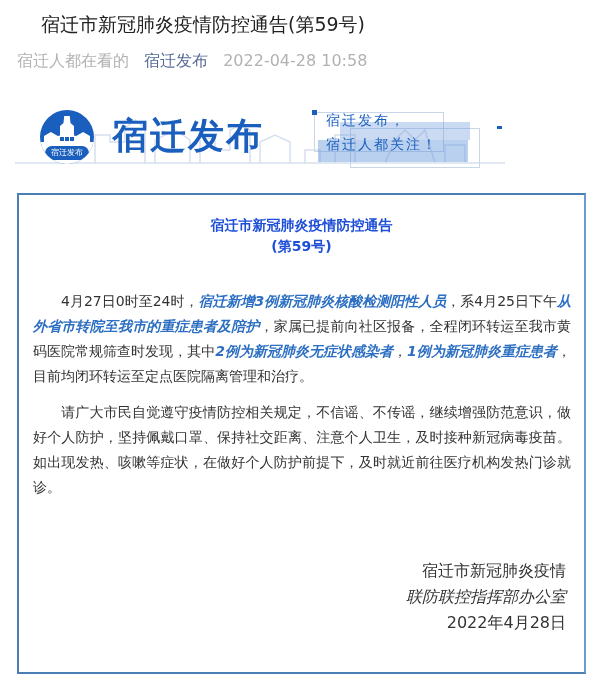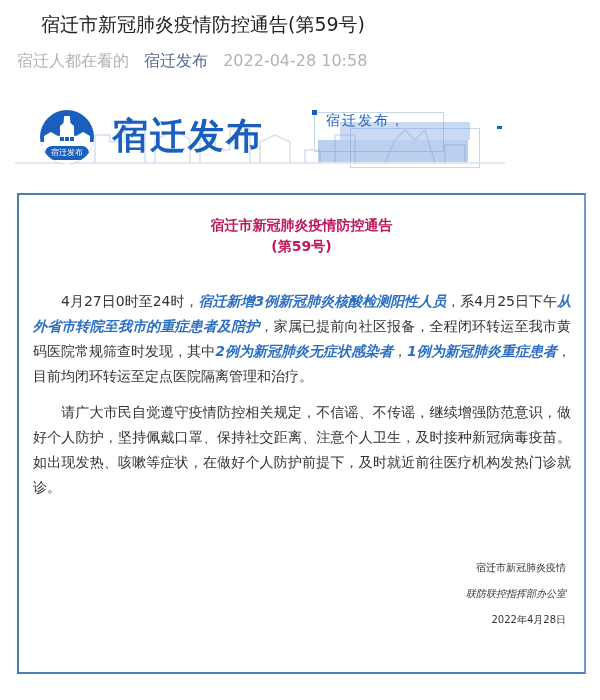--- a/index.html
+++ b/index.html
@@ -77,34 +77,34 @@
     .slogan-line1 { top: 12px; }
     .slogan-line2 { top: 36px; }
 
     
     .notice {
       position: absolute; left: 17px; top: 193px; width: 569px; height: 481px;
       border: 2px solid #4a7fb5; border-right-color: #6a9ad0; background: #ffffff;
     }
     .notice-title {
       position: absolute; left: 0; width: 100%; text-align: center;
-      font-size: 14px; font-weight: bold; color: #be185d; white-space: nowrap;
+      font-size: 14px; font-weight: bold; color: #1d4ed8; white-space: nowrap;
     }
     .notice-title.t1 { top: 22px; }
     .notice-title.t2 { top: 43px; }
     .para {
       position: absolute; left: 14px; width: 538px;
       font-size: 14px; line-height: 25px; color: #333333; text-align: justify;
     }
     .para.p1 { top: 94px; }
     .para.p2 { top: 205px; }
     .para .indent { display: inline-block; width: 28px; }
     .para .hl { color: #2c6fc2; font-weight: bold; font-style: italic; }
     .sign {
-      position: absolute; right: 18px; font-size: 10px; color: #333333; text-align: right; white-space: nowrap;
+      position: absolute; right: 18px; font-size: 16px; color: #333333; text-align: right; white-space: nowrap;
     }
     .sign.s1 { top: 366px; }
     .sign.s2 { top: 392px; font-style: italic; }
     .sign.s3 { top: 418px; margin-left: 15px; }
   </style>
 </head>
 <body>
 
 <div class="article-title">宿迁市新冠肺炎疫情防控通告(第59号)</div>
 <div class="meta-line">
@@ -139,20 +139,21 @@
   <div class="brand-name">宿迁发布</div>
 
   <div class="slogan-box">
     <div class="slogan-frame"></div>
     <div class="slogan-frame2"></div>
     <div class="slogan-band1"></div>
     <div class="slogan-band2"></div>
     <div class="slogan-dot1"></div>
     <div class="slogan-dot2"></div>
     <div class="slogan-line1">宿迁发布，</div>
+    <div class="slogan-line2">宿迁人都关注！</div>
   </div>
 </div>
 
 <div class="notice">
   <div class="notice-title t1">宿迁市新冠肺炎疫情防控通告</div>
   <div class="notice-title t2">(第59号)</div>
 
   <div class="para p1">
     <span class="indent"></span><span>4月27日0时至24时，</span><span class="hl">宿迁新增3例新冠肺炎核酸检测阳性人员</span><span>，系4月25日下午</span><span class="hl">从外省市转院至我市的重症患者及陪护</span><span>，家属已提前向社区报备，全程闭环转运至我市黄码医院常规筛查时发现，其中</span><span class="hl">2例为新冠肺炎无症状感染者</span><span>，</span><span class="hl">1例为新冠肺炎重症患者</span><span>，目前均闭环转运至定点医院隔离管理和治疗。</span>
   </div>

